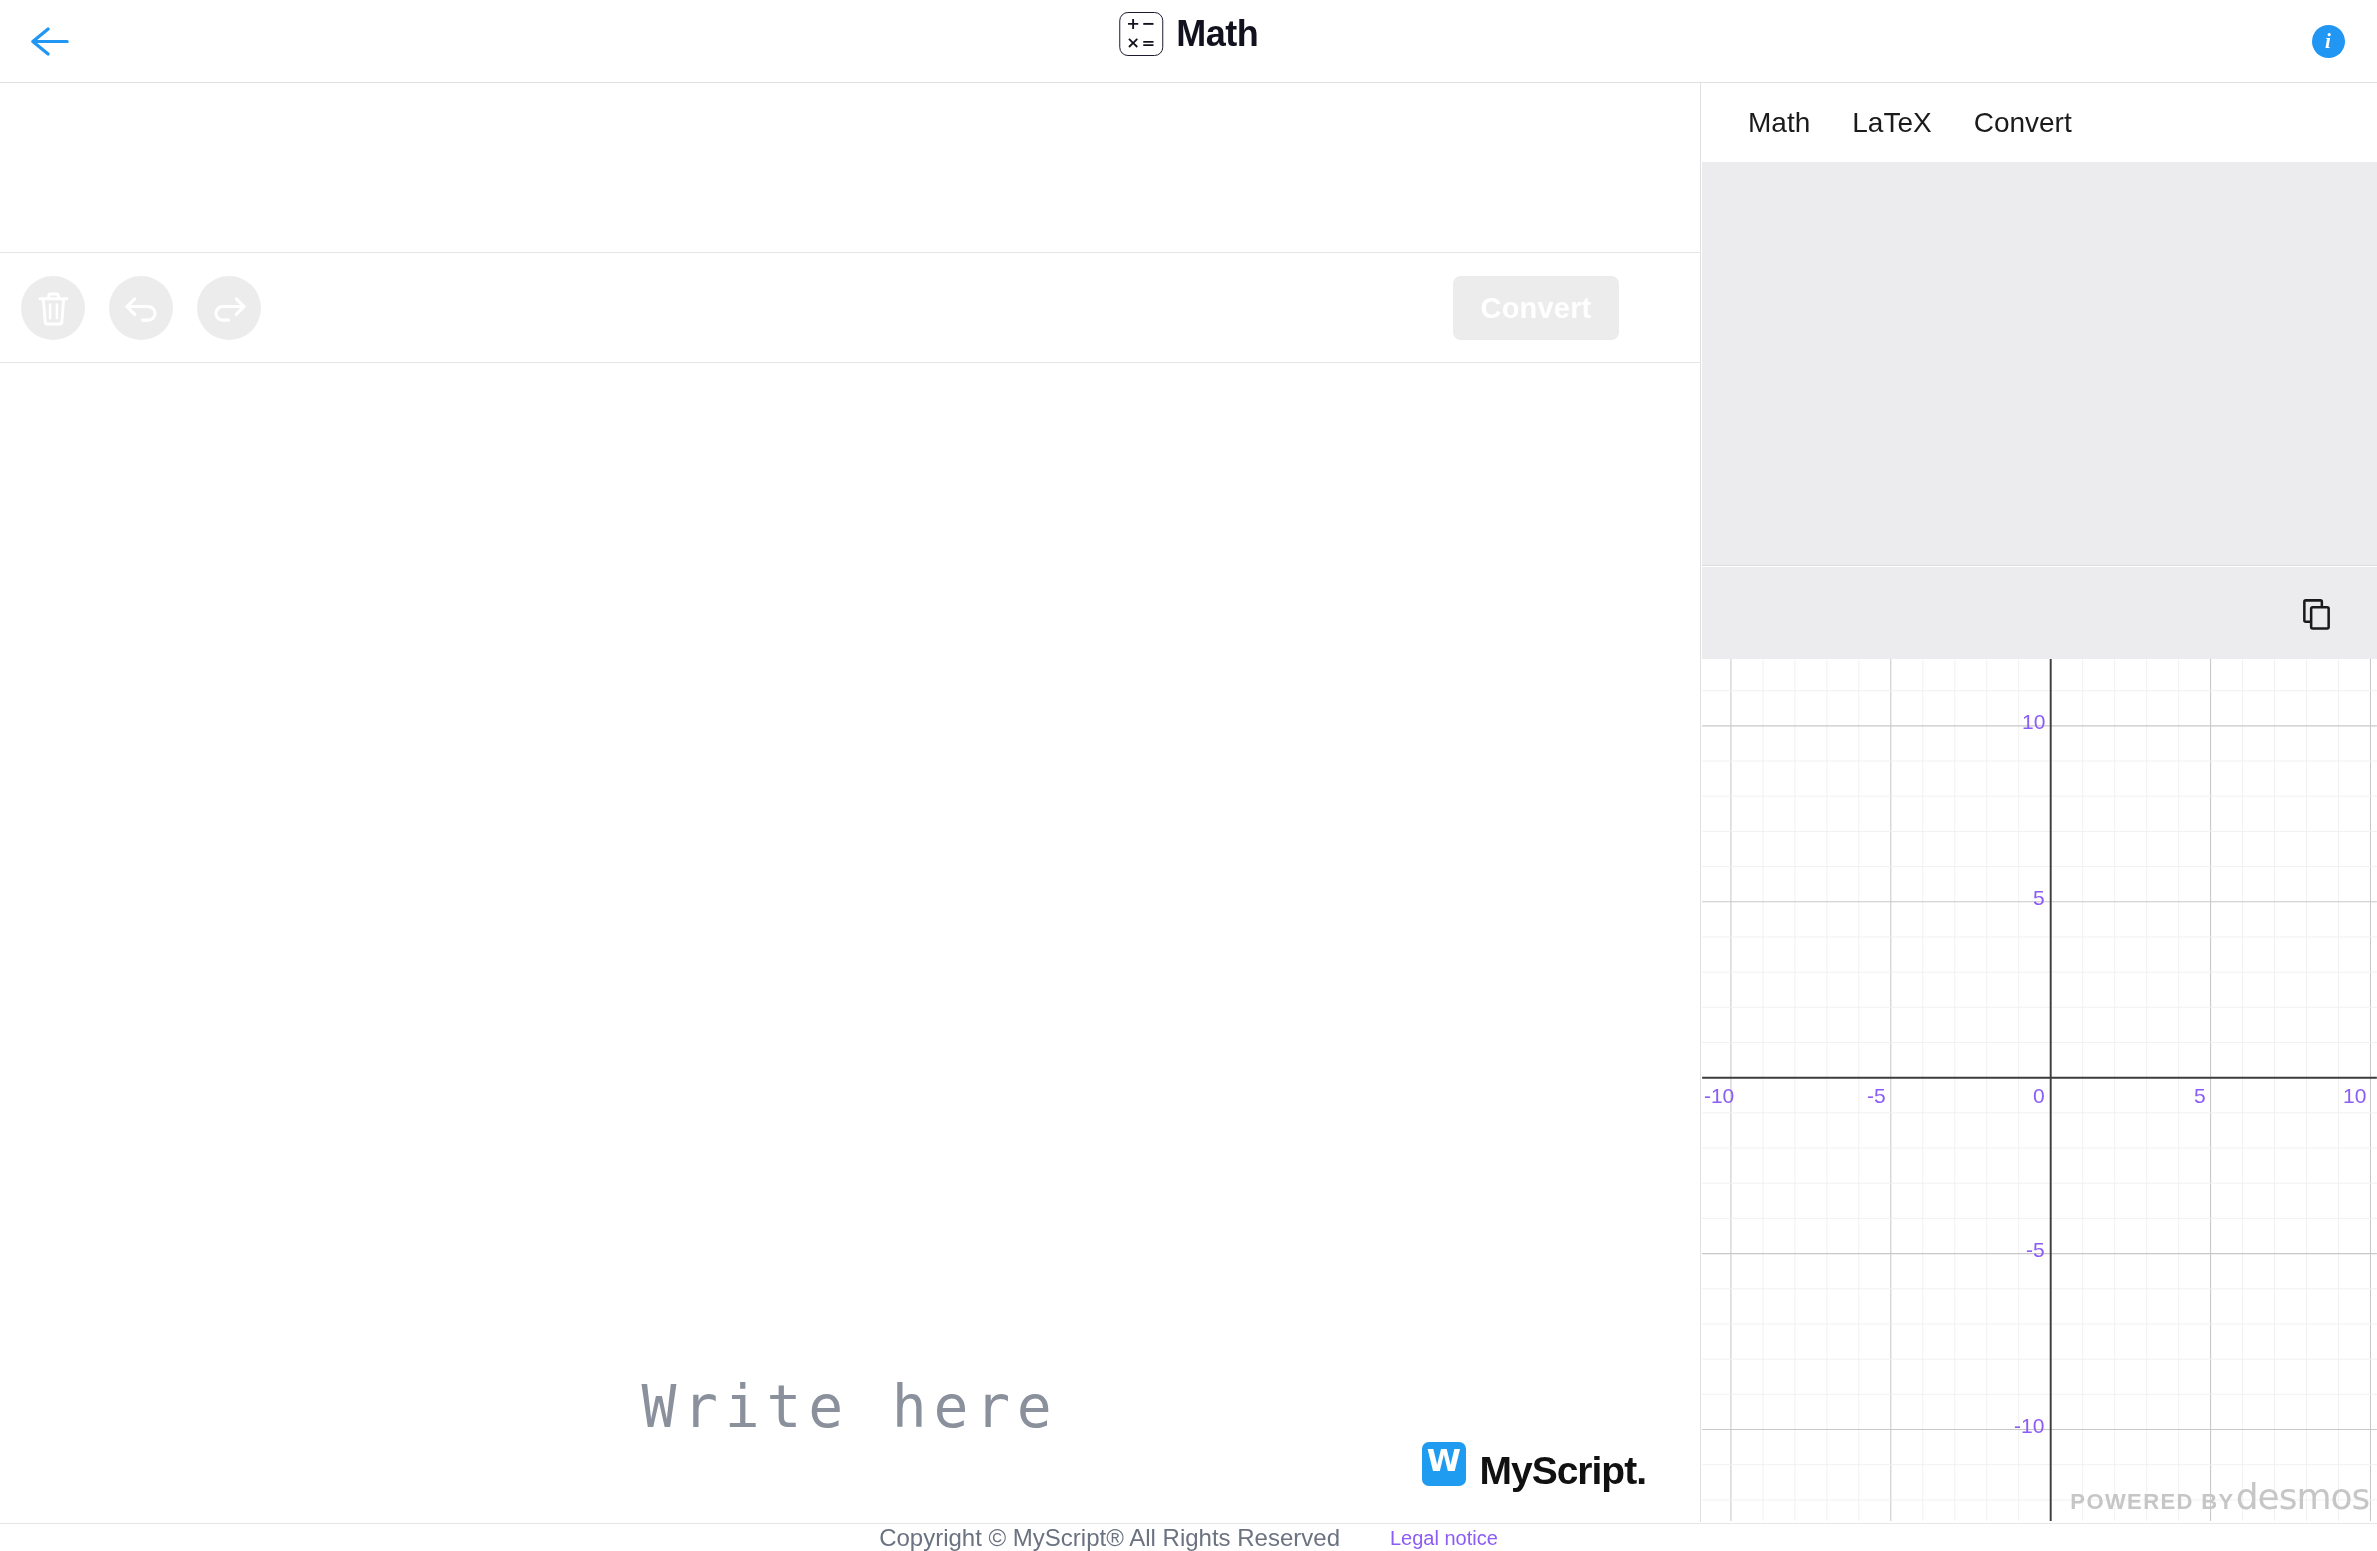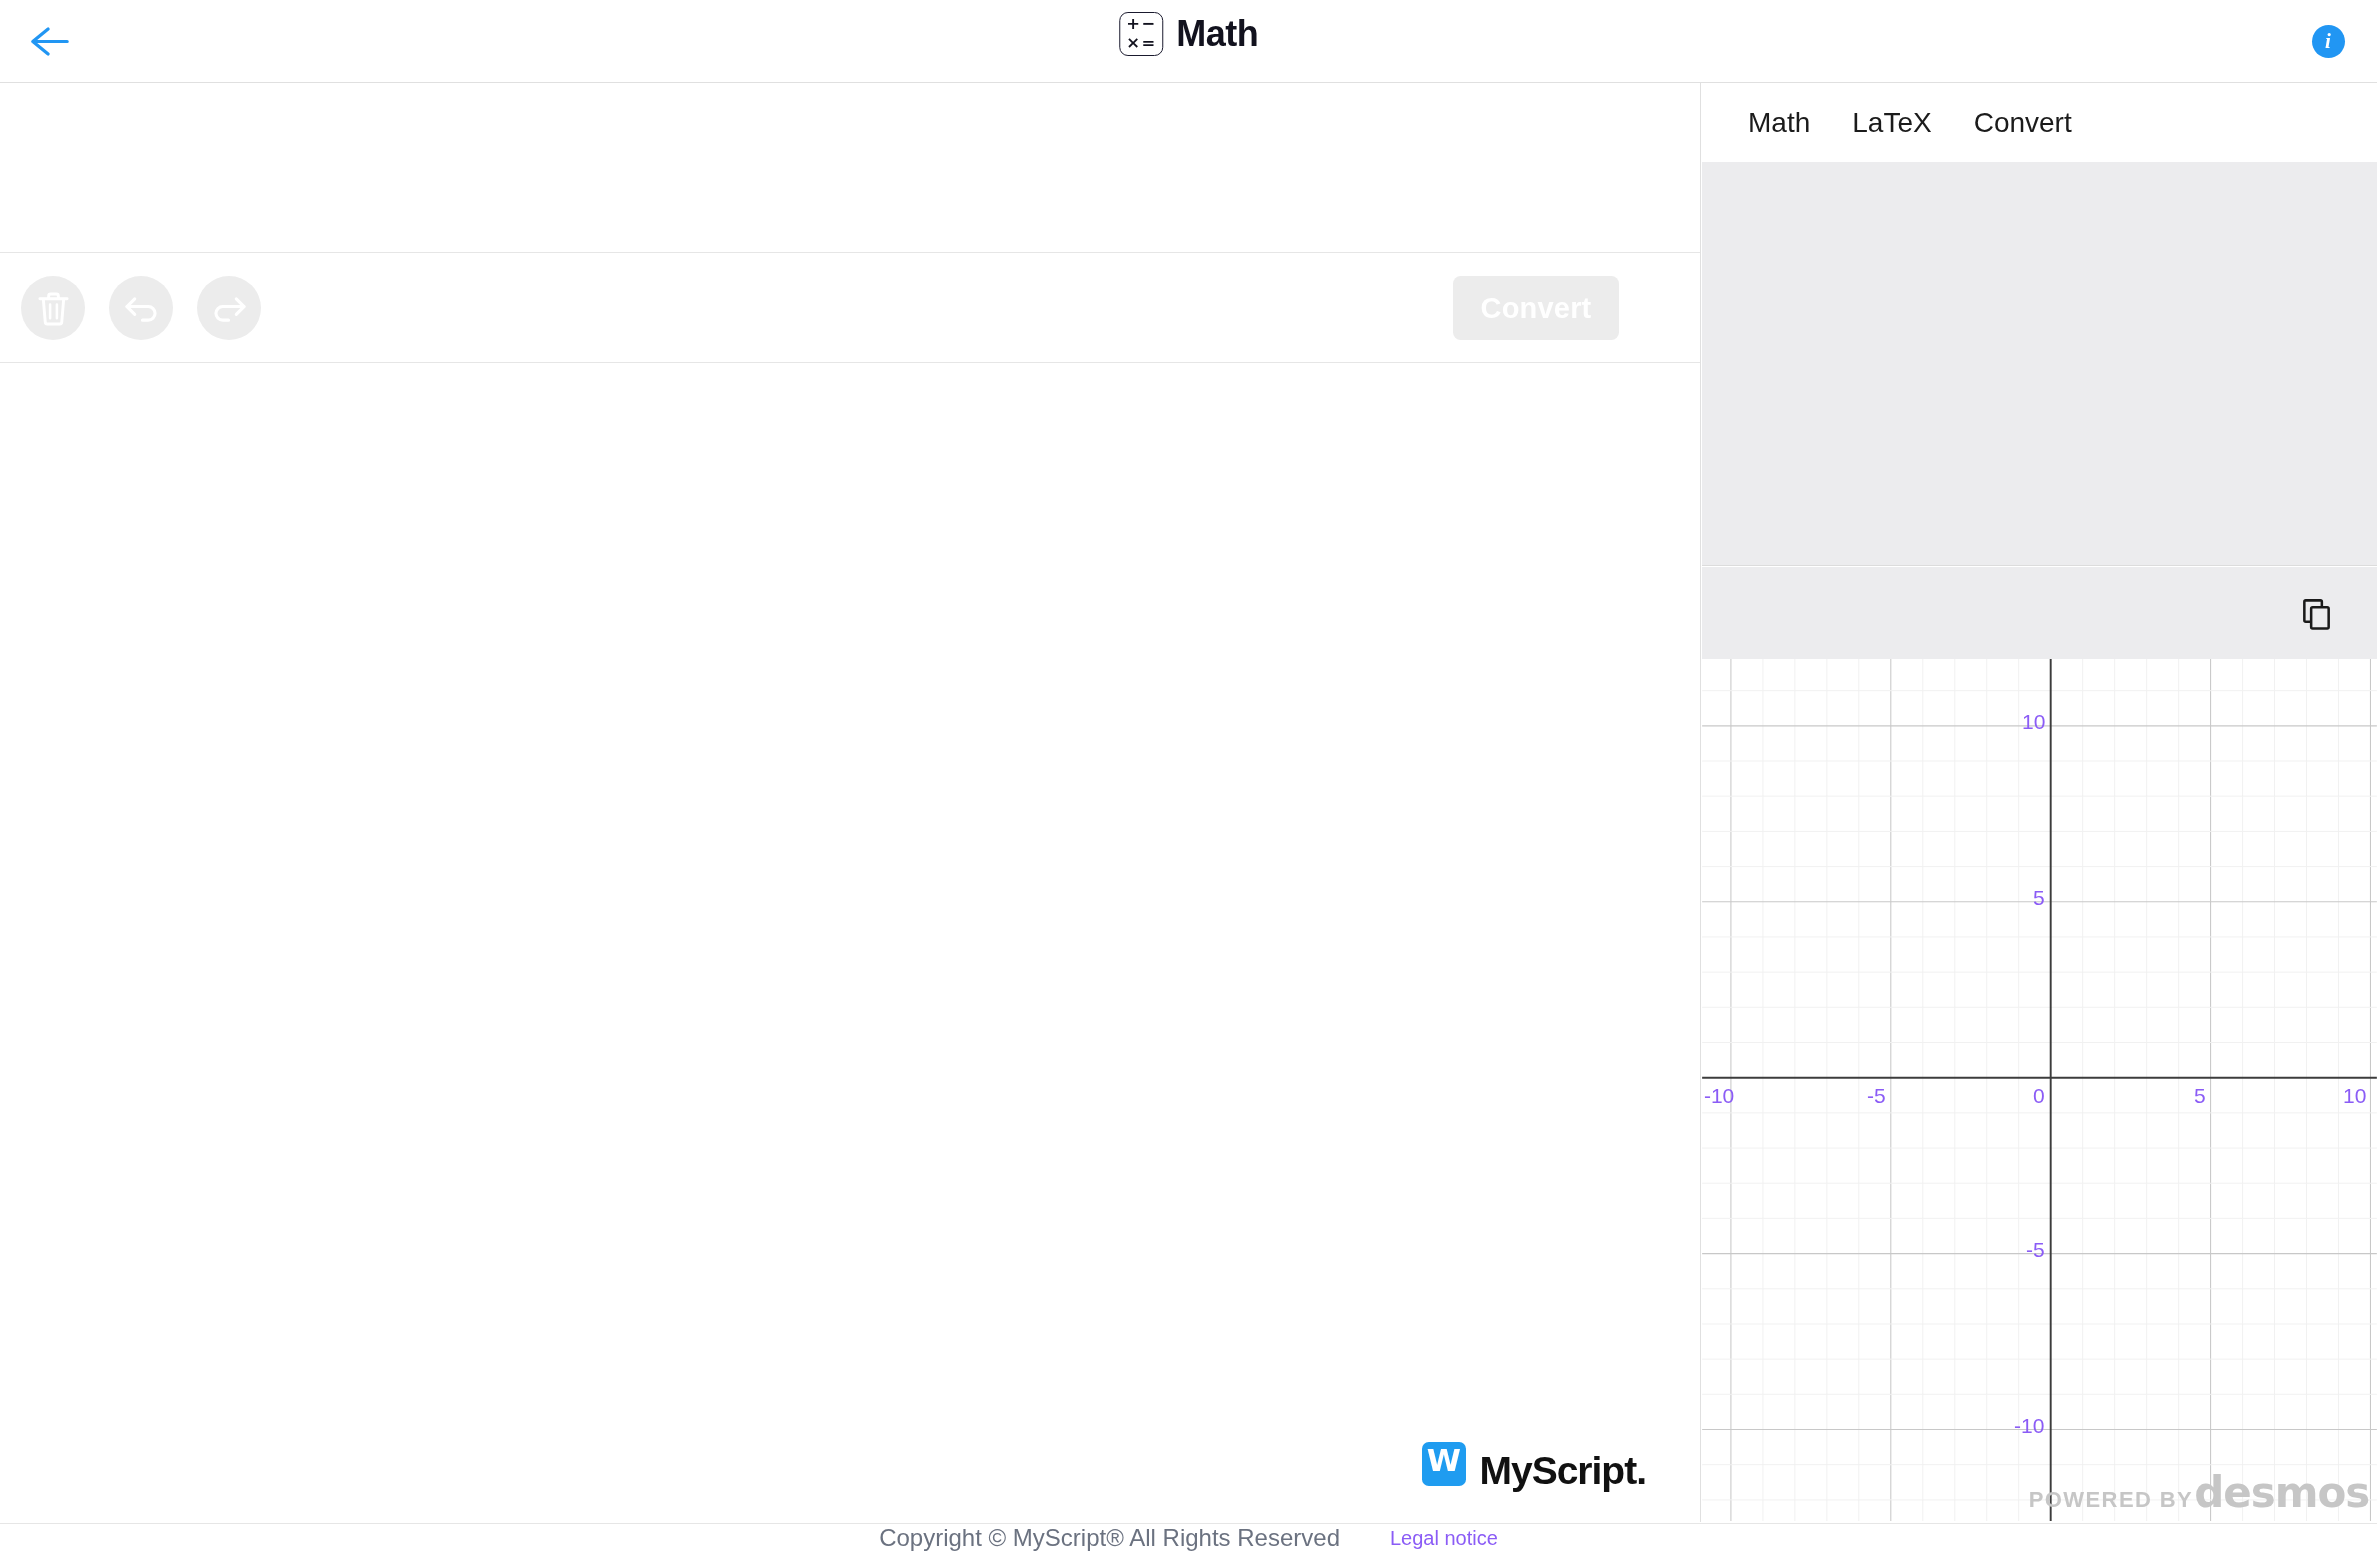--- a/index.html
+++ b/index.html
@@ -144,21 +144,21 @@
     font-size:21px; color:#8b5cf6; user-select:none; white-space:nowrap;
   }
   #desmos-watermark {
     position:absolute; right:7.7px; bottom:3.9px;
     display:flex; align-items:baseline; gap:1px; user-select:none;
   }
   .dw-small {
     font-size:22px; letter-spacing:1.4px; color:#c6c6c6; font-weight:bold;
   }
   .dw-big {
-    font-size:42px; color:#c6c6c6; font-weight:bold; letter-spacing:-1px;
+    font-size:36px; color:#c6c6c6; font-weight:normal; letter-spacing:-1px;
     font-family:"DejaVu Sans", sans-serif;
   }
 
   
   #footer {
     position:absolute; left:0; top:1523px; width:2377px; height:29px;
     border-top:1px solid #e6e6e6; background:#fff;
     display:flex; align-items:center; justify-content:center; gap:50px;
   }
   .footer-text {
@@ -226,20 +226,21 @@
         <svg width="37" height="31" viewBox="0 0 38 32">
           <path d="M26 6 L34 14 L26 22" fill="none" stroke="#ffffff" stroke-width="3.2" stroke-linecap="round" stroke-linejoin="round"></path>
           <path d="M34 14 H12 a7 7 0 0 0 0 14 H18" fill="none" stroke="#ffffff" stroke-width="3.2" stroke-linecap="round"></path>
         </svg>
       </button>
 
       <button id="convert-button">Convert</button>
     </div>
 
     <div id="write-area">
+      <div id="write-placeholder">Write here</div>
 
       <div id="myscript-logo">
         <div class="ms-mark">W</div>
         <div class="ms-word">MyScript.</div>
       </div>
     </div>
   </div>
 
   <div id="right-pane">
 

